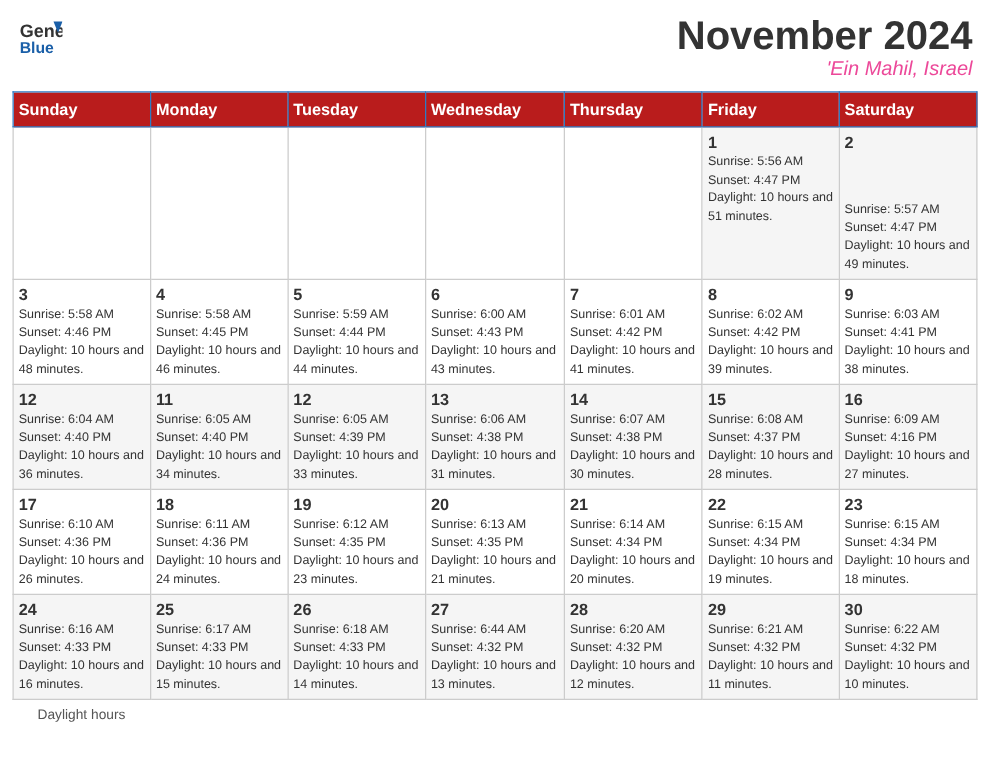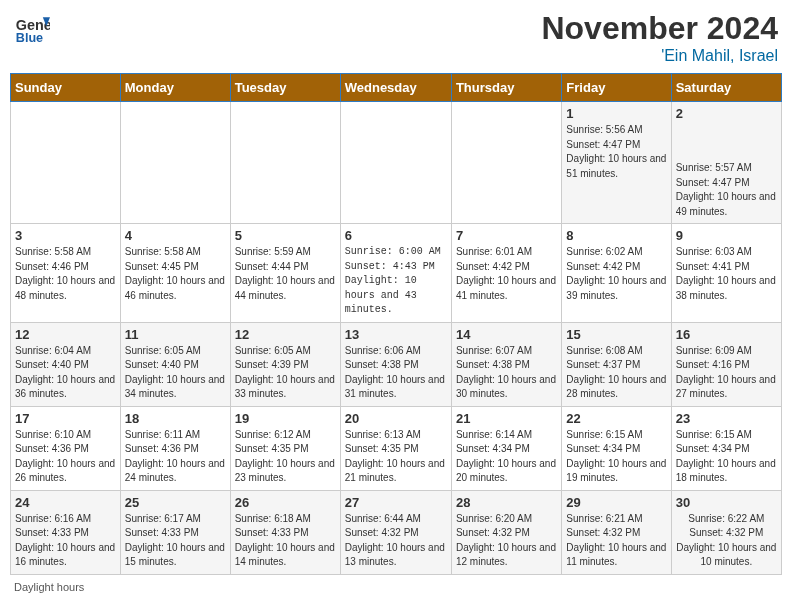--- a/index.html
+++ b/index.html
@@ -30,29 +30,30 @@
       margin-right: 4px;
     }
     .title-block { text-align: right; }
     .month-title {
       font-size: 32px;
       font-weight: bold;
       color: #333;
     }
     .location-title {
       font-size: 16px;
-      color: #0369a1;
+      color: #ec4899;
+      font-style: italic;
     }
     .calendar-table {
       width: 100%;
       border-collapse: collapse;
       font-size: 10px;
     }
     .calendar-table thead th {
-      background: #a16207;
+      background: #b91c1c;
       color: #fff;
       padding: 6px 4px;
       text-align: left;
       font-size: 13px;
       font-weight: bold;
       border: 1px solid #2e7bc4;
     }
     .calendar-table tbody td {
       border: 1px solid #ccc;
       vertical-align: top;
@@ -75,20 +76,21 @@
       line-height: 1.45;
       color: #333;
       font-size: 10px;
     }
     .empty-cell { background: #fff !important; }
     .footer-note {
       font-size: 11px;
       color: #555;
       margin-top: 6px;
       padding-left: 4px;
+      margin-left: 16px;
     }
   </style>
 </head>
 <body>
 
 <div class="header">
   <div class="logo">
     <svg class="logo-icon" viewBox="0 0 40 40">
       <text x="2" y="22" font-size="16" font-weight="bold" fill="#333">General</text>
       <text x="2" y="36" font-size="14" font-weight="bold" fill="#1a5fa8">Blue</text>
@@ -147,21 +149,21 @@
 Daylight: 10 hours and 46 minutes.</div>
         </td>
         <td>
           <div class="day-number">5</div>
           <div class="day-info" style="white-space: pre-line;">Sunrise: 5:59 AM
 Sunset: 4:44 PM
 Daylight: 10 hours and 44 minutes.</div>
         </td>
         <td>
           <div class="day-number">6</div>
-          <div class="day-info" style="white-space: pre-line; font-family: Liberation Mono, monospace;">Sunrise: 6:00 AM
+          <div class="day-info" style="white-space: pre-line;">Sunrise: 6:00 AM
 Sunset: 4:43 PM
 Daylight: 10 hours and 43 minutes.</div>
         </td>
         <td>
           <div class="day-number">7</div>
           <div class="day-info" style="white-space: pre-line;">Sunrise: 6:01 AM
 Sunset: 4:42 PM
 Daylight: 10 hours and 41 minutes.</div>
         </td>
         <td>
@@ -297,21 +299,21 @@
 Daylight: 10 hours and 12 minutes.</div>
         </td>
         <td>
           <div class="day-number">29</div>
           <div class="day-info" style="white-space: pre-line;">Sunrise: 6:21 AM
 Sunset: 4:32 PM
 Daylight: 10 hours and 11 minutes.</div>
         </td>
         <td>
           <div class="day-number">30</div>
-          <div class="day-info" style="white-space: pre-line; text-align: center;">Sunrise: 6:22 AM
+          <div class="day-info" style="white-space: pre-line;">Sunrise: 6:22 AM
 Sunset: 4:32 PM
 Daylight: 10 hours and 10 minutes.</div>
         </td>
       </tr>
     </tbody>
 </table>
 
 <div class="footer-note">Daylight hours</div>
 
 </body></html>

